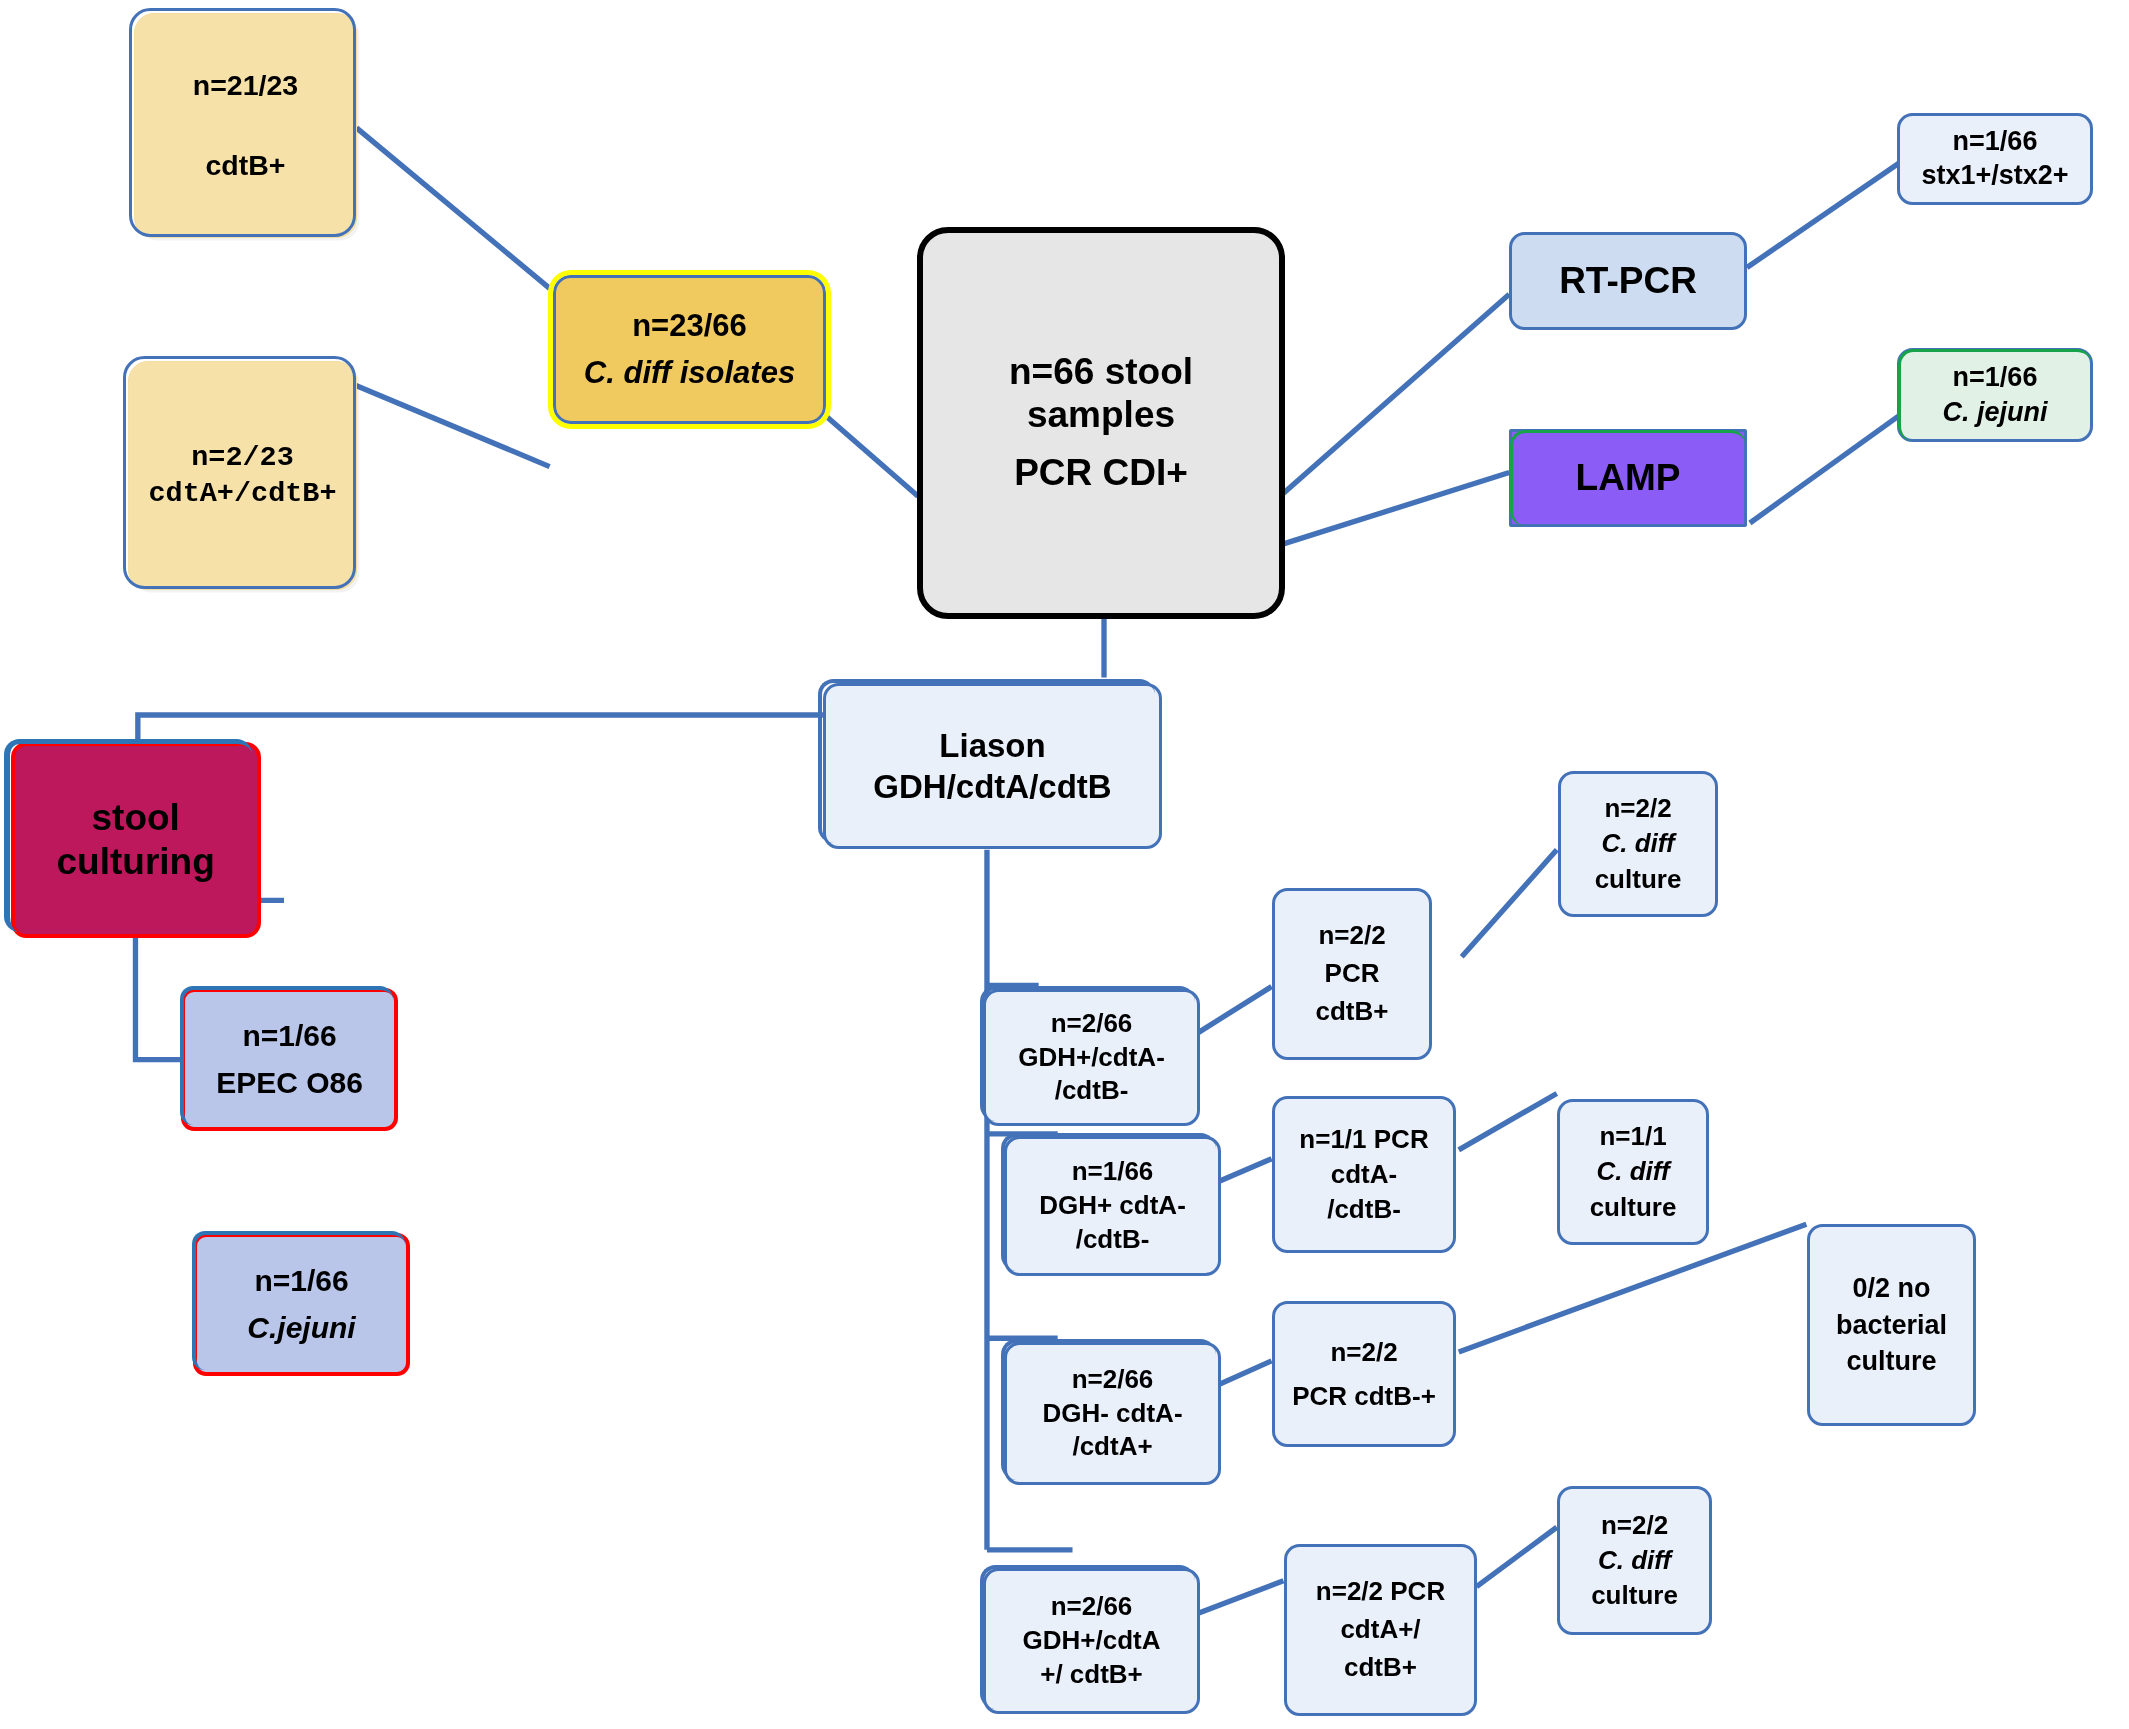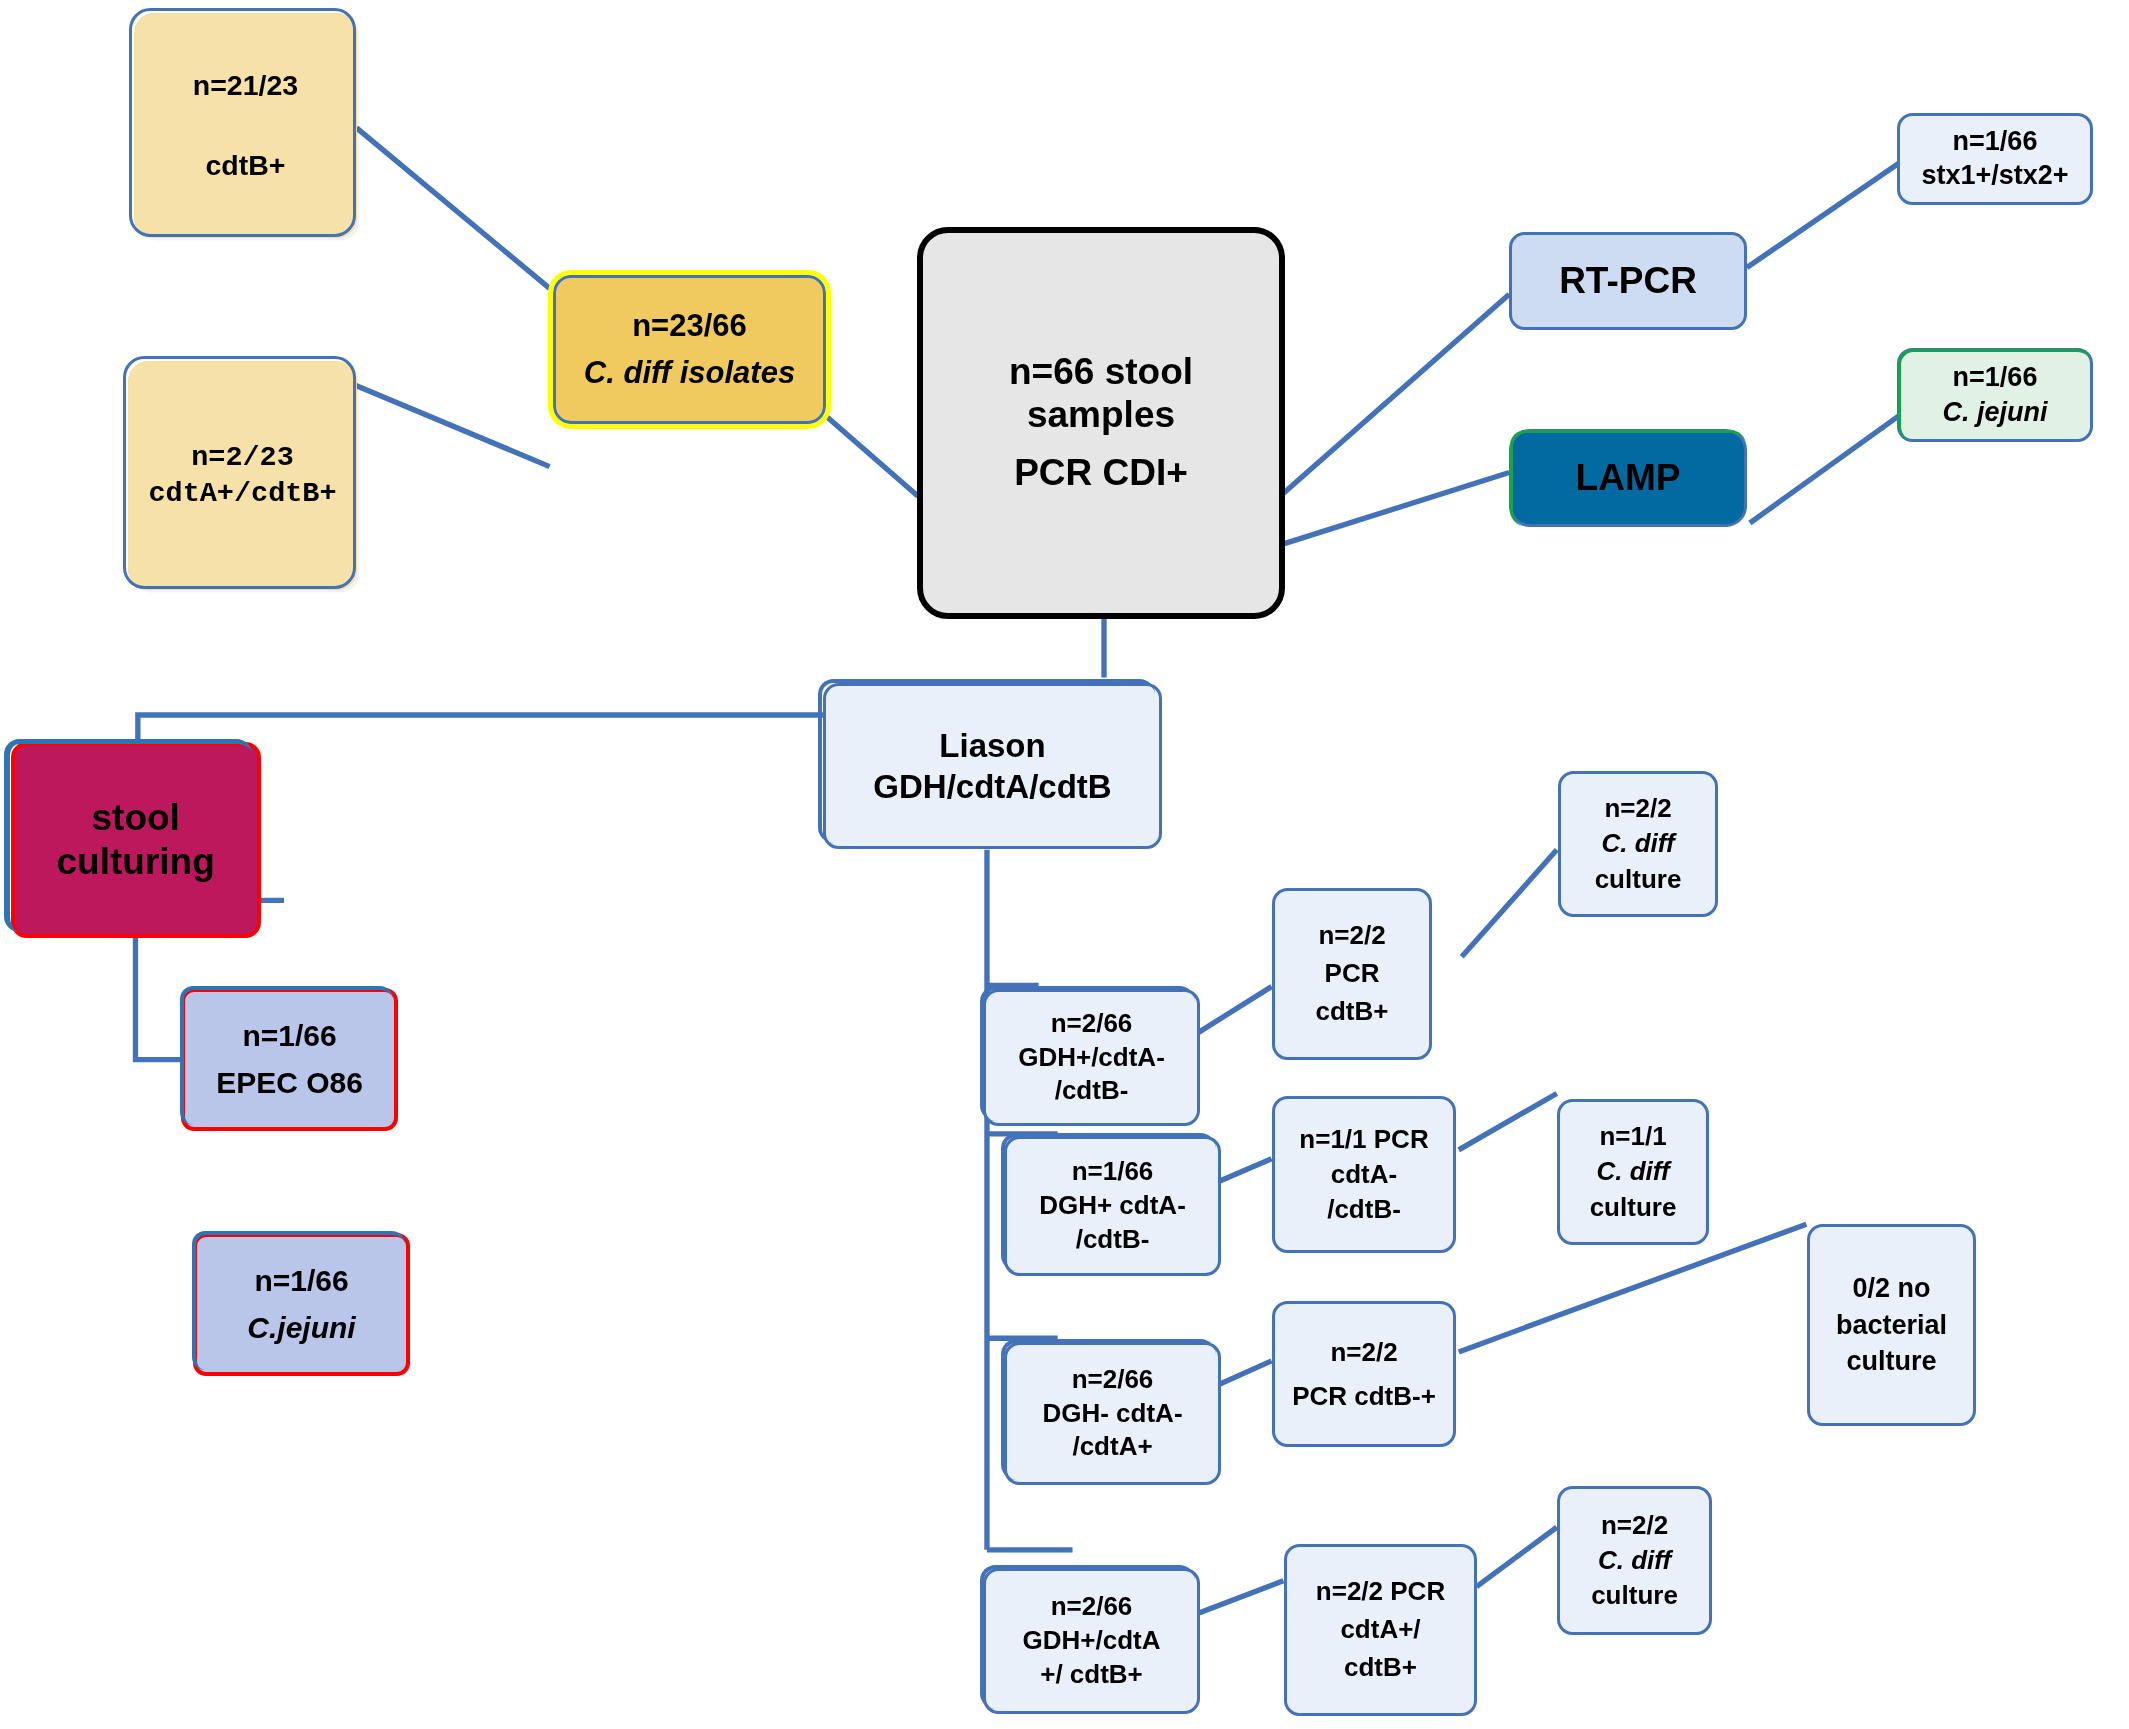--- a/index.html
+++ b/index.html
@@ -63,23 +63,23 @@
     border-radius: 31px;
     font-weight: 700;
   }
   .n-blue {
     background: #cddcf0;
     border: 3.6px solid #4472b8;
     border-radius: 15.5px;
     font-weight: 700;
   }
   .n-green {
-    background: #0369a1;
+    background: #8b5cf6;
     border: 3.6px solid #4472b8;
-    border-radius: 21px;
+    border-radius: 2px;
     font-weight: 700;
     align-items: center;
   }
   .n-green-light {
     background: #e2f1e6;
     border: 3.6px solid #4472b8;
     border-radius: 15.5px;
     font-weight: 700;
   }
   .n-green-light::before {

